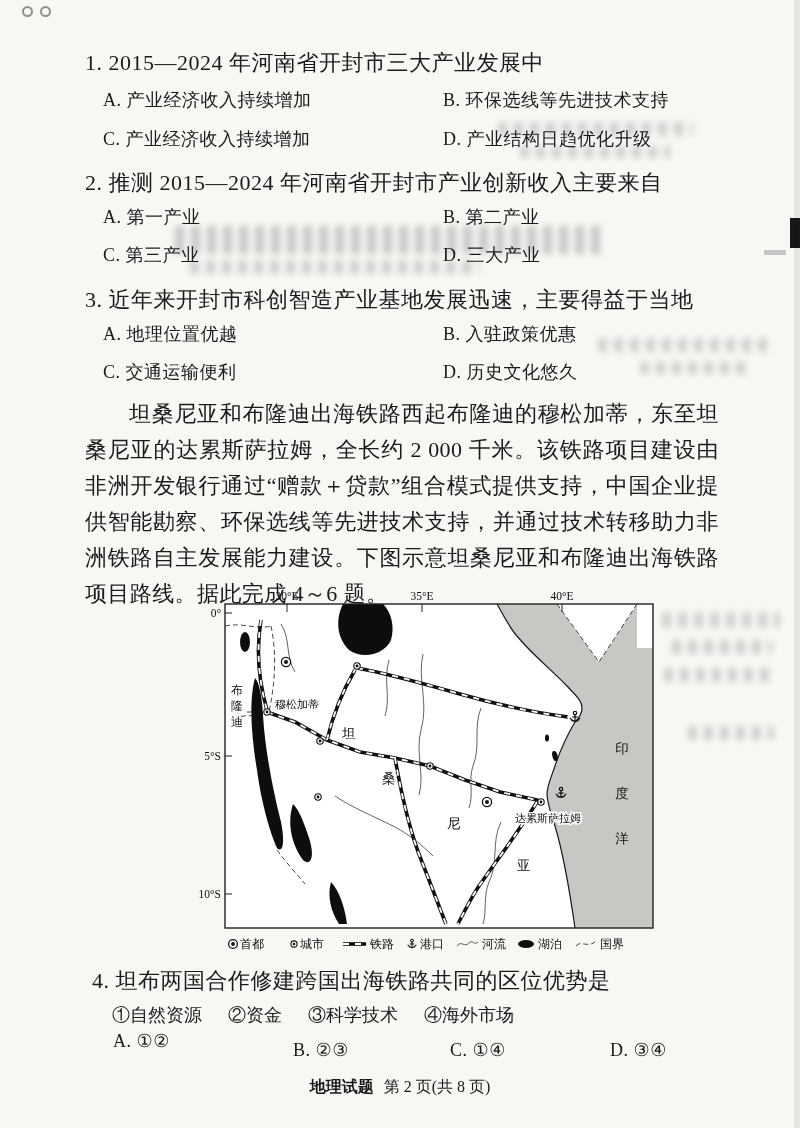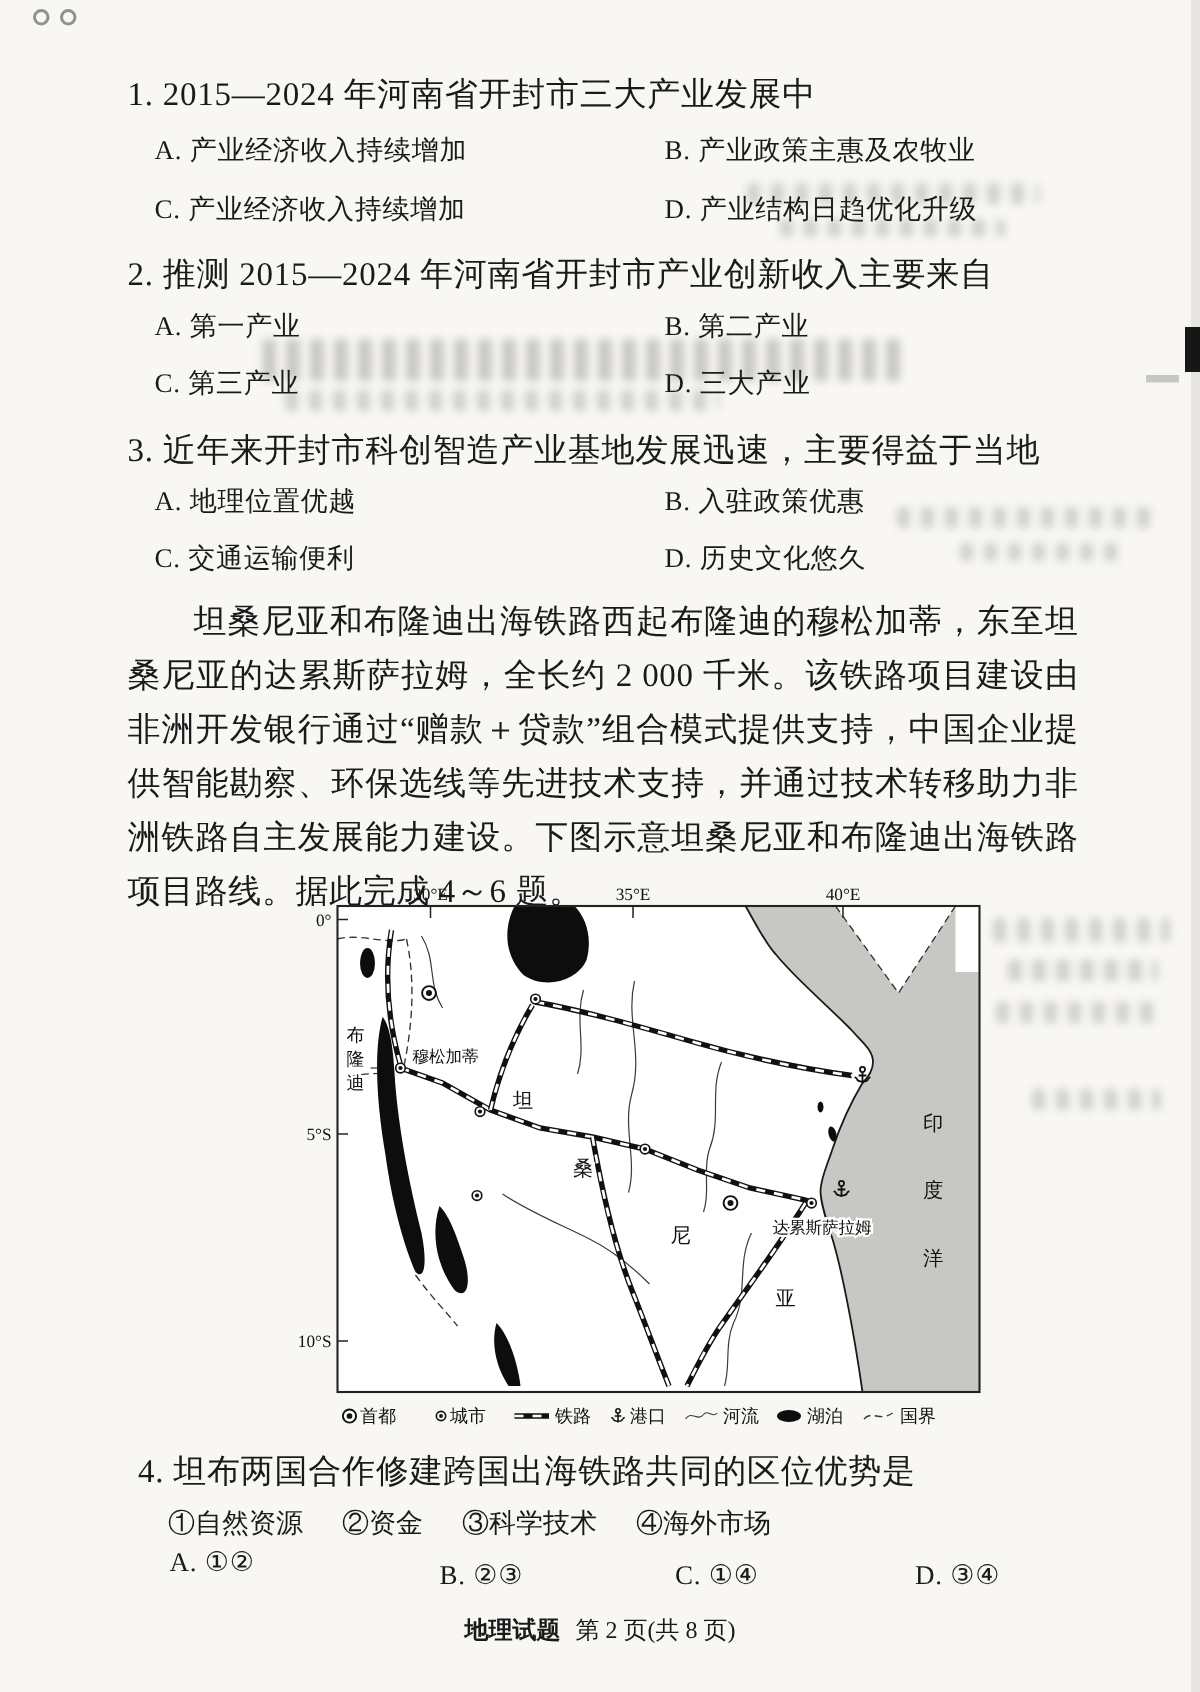--- a/index.html
+++ b/index.html
@@ -76,21 +76,21 @@
   <div class="bleed" style="left:662px;top:612px;width:118px;height:16px"></div>
   <div class="bleed" style="left:672px;top:640px;width:100px"></div>
   <div class="bleed" style="left:664px;top:668px;width:108px"></div>
   <div class="bleed" style="left:688px;top:726px;width:86px"></div>
   <div class="black-tab" style="left:790px;top:218px;width:10px;height:30px"></div>
   <div class="gray-dash" style="left:764px;top:250px;width:22px;height:5px"></div>
   <div class="edge-shade"></div>
 
   <div class="abs stem" style="left:85px;top:48px">1. 2015—2024 年河南省开封市三大产业发展中</div>
   <div class="abs opt" style="left:103px;top:88px">A. 产业经济收入持续增加</div>
-  <div class="abs opt" style="left:443px;top:88px">B. 产业政策主惠及农牧业</div>
+  <div class="abs opt" style="left:443px;top:88px">B. 环保选线等先进技术支持</div>
   <div class="abs opt" style="left:103px;top:127px">C. 产业经济收入持续增加</div>
   <div class="abs opt" style="left:443px;top:127px">D. 产业结构日趋优化升级</div>
 
   <div class="abs stem" style="left:85px;top:168px">2. 推测 2015—2024 年河南省开封市产业创新收入主要来自</div>
   <div class="abs opt" style="left:103px;top:205px">A. 第一产业</div>
   <div class="abs opt" style="left:443px;top:205px">B. 第二产业</div>
   <div class="abs opt" style="left:103px;top:243px">C. 第三产业</div>
   <div class="abs opt" style="left:443px;top:243px">D. 三大产业</div>
 
   <div class="abs stem" style="left:85px;top:285px">3. 近年来开封市科创智造产业基地发展迅速，主要得益于当地</div>

